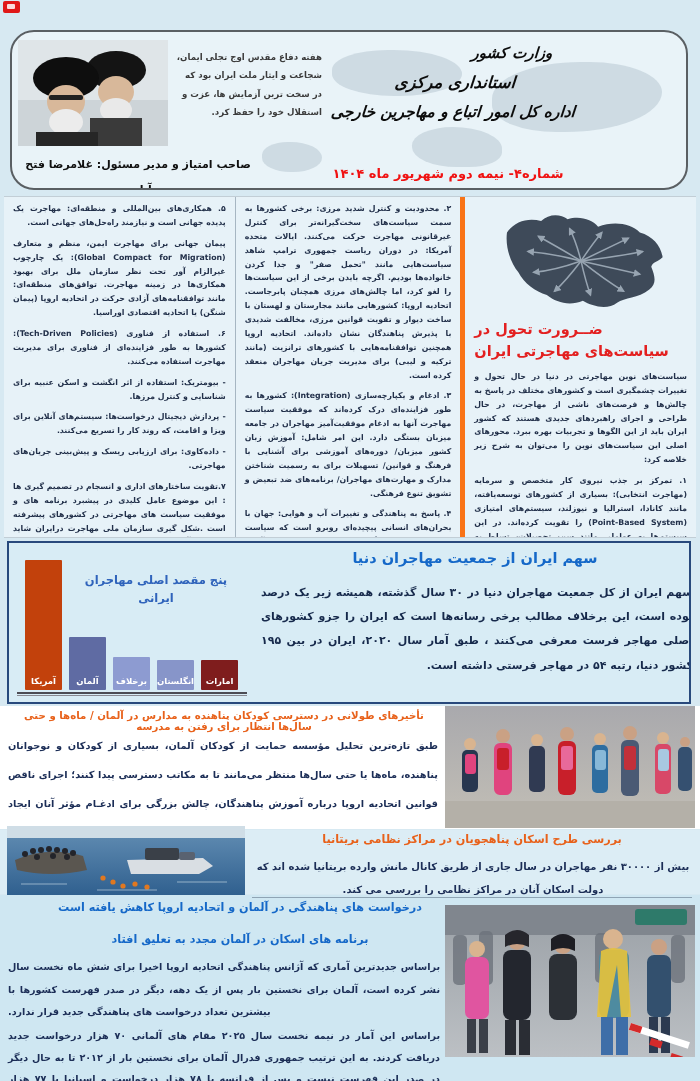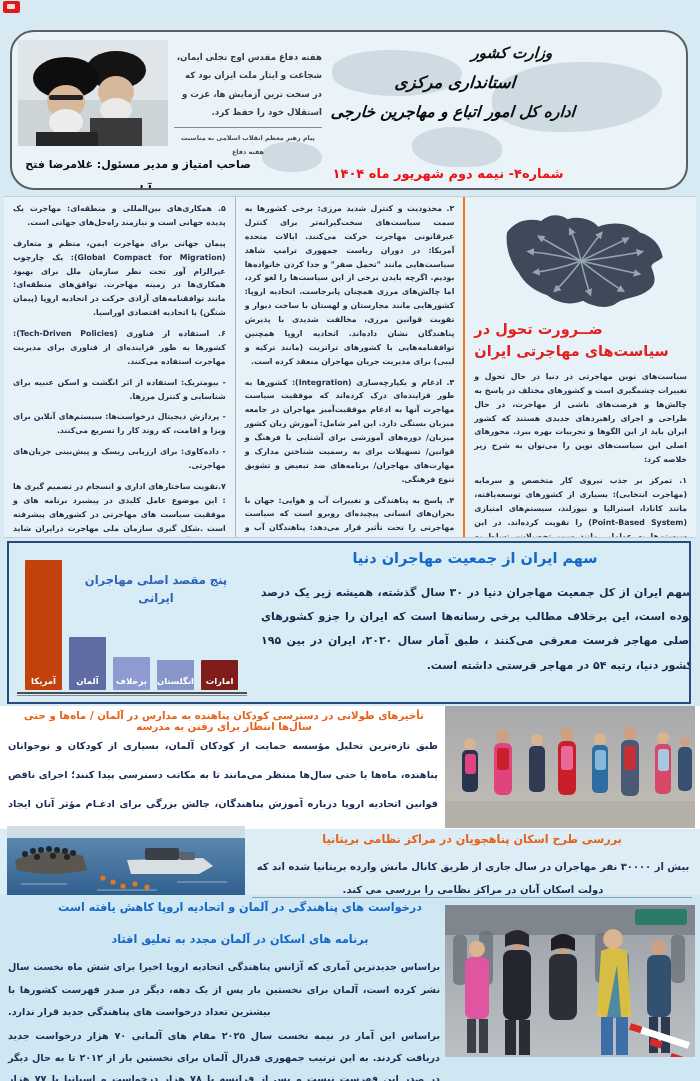--- a/index.html
+++ b/index.html
@@ -62,21 +62,21 @@
   }
 
   
   .columns {
     position:absolute; left:4px; top:196px; width:692px; height:342px;
     display:flex; direction:rtl;
     background:#e7f2f8;
     border-top:1px solid #c2ced6; border-bottom:1px solid #c2ced6;
   }
   .col { width:33.333%; padding:5px 9px; overflow:hidden; }
-  .col-mid { border-left:1px solid #a6b6c2; border-right:2px solid #f97316; }
+  .col-mid { border-left:1px solid #a6b6c2; border-right:5px solid #f97316; }
   .col p {
     font-size:7.8px; font-weight:bold; color:#22304a;
     line-height:1.78; text-align:justify; margin-bottom:7px;
   }
   .iran-map-wrap { text-align:center; margin:2px 0 2px; }
   .art-title {
     font-size:14.5px; font-weight:bold; color:#e32020;
     text-align:left; line-height:1.55; margin:2px 0 7px;
   }
 
@@ -191,21 +191,20 @@
         <ellipse cx="48" cy="38" rx="33" ry="21" fill="#0e0e0e"></ellipse>
         <ellipse cx="48" cy="62" rx="19" ry="17" fill="#d8b89a"></ellipse>
         <rect x="31" y="55" width="34" height="5" rx="2" fill="#222222"></rect>
         <ellipse cx="48" cy="82" rx="17" ry="13" fill="#ececec"></ellipse>
         <rect x="18" y="92" width="62" height="14" fill="#262626"></rect>
       </svg>
     </div>
 
     <div class="quote">
       <span>هفته دفاع مقدس اوج تجلی ایمان، شجاعت و ایثار ملت ایران بود که در سخت ترین آزمایش ها، عزت و استقلال خود را حفظ کرد.</span>
-      <div class="quote-src">پیام رهبر معظم انقلاب اسلامی به مناسبت هفته دفاع</div>
     </div>
 
     <div class="org">
       <div class="org-l1">وزارت کشور</div>
       <div class="org-l2">استانداری مرکزی</div>
       <div class="org-l3">اداره کل امور اتباع و مهاجرین خارجی</div>
     </div>
 
     <div class="publisher">
       <div>صاحب امتیاز و مدیر مسئول: غلامرضا فتح آبادی</div>

